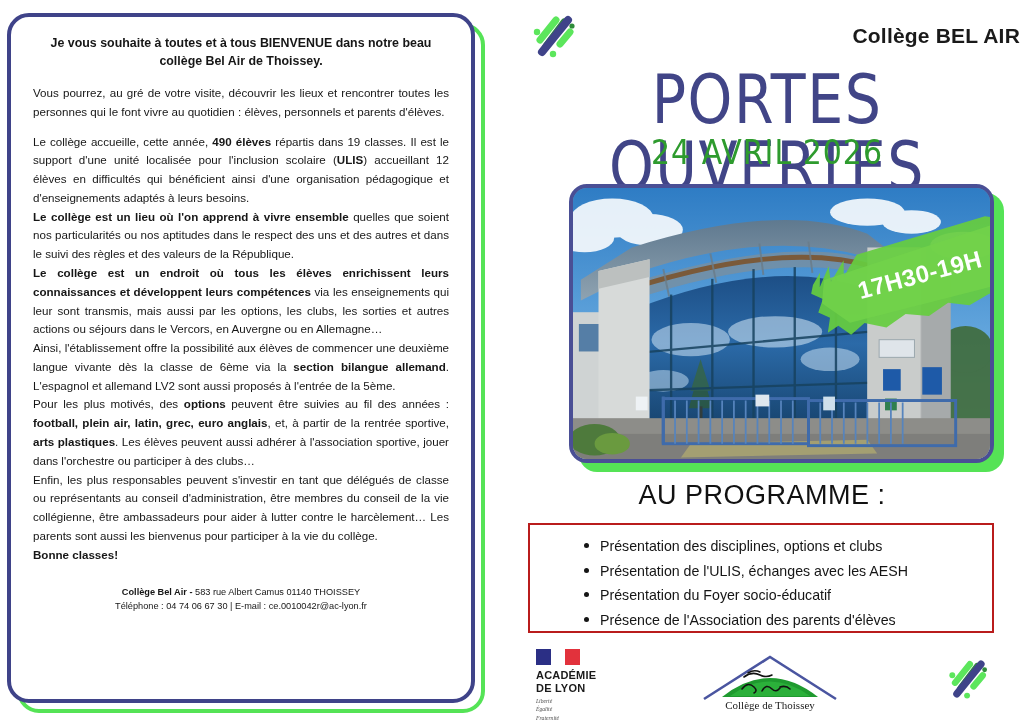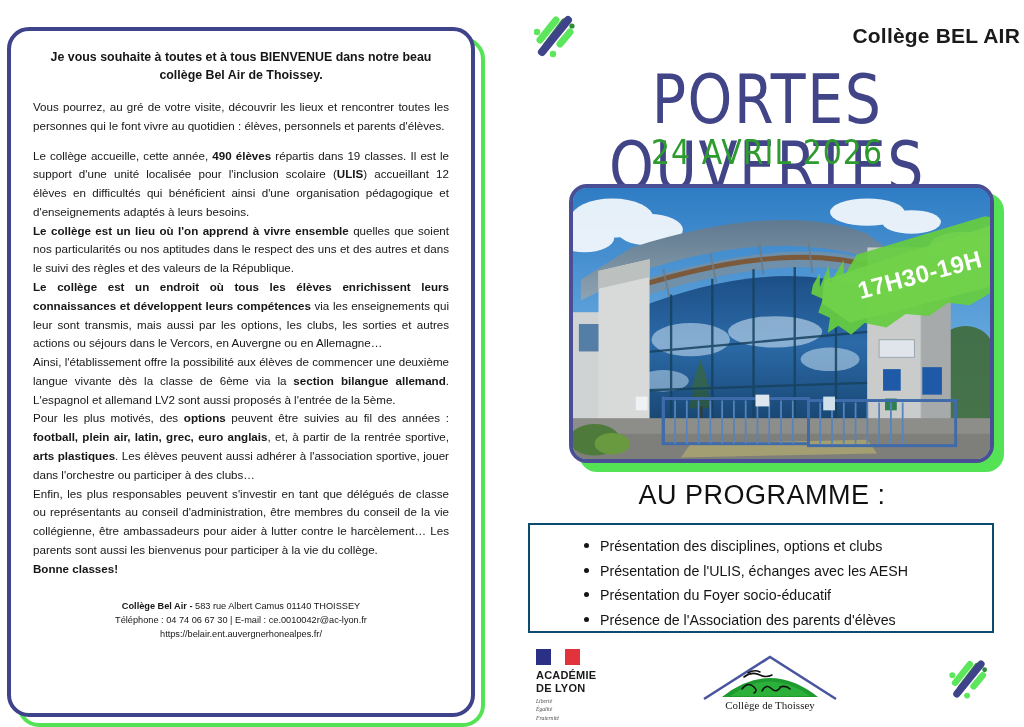--- a/index.html
+++ b/index.html
@@ -7,21 +7,21 @@
     width:1024px;height:727px;
     background:#ffffff;
     font-family:"Liberation Sans", sans-serif;
     overflow:hidden;
     position:relative;
   }
   .page{position:absolute;inset:0;}
 
   
   .left-panel{
-    position:absolute;left:7px;top:27px;width:478px;height:612px;
+    position:absolute;left:7px;top:13px;width:478px;height:612px;
   }
   .left-shadow{
     position:absolute;left:10px;top:10px;width:468px;height:690px;
     border:4px solid #55e356;border-radius:22px;background:#ffffff;
     box-sizing:border-box;
   }
   .left-card{
     position:absolute;left:0;top:0;width:468px;height:690px;
     border:4px solid #3f4389;border-radius:22px;background:#ffffff;
     box-sizing:border-box;
@@ -96,21 +96,21 @@
     color:#ffffff;font-size:24px;font-weight:bold;letter-spacing:.5px;
   }
 
   
   .prog-title{
     position:absolute;left:12px;top:480px;width:500px;text-align:center;
     font-size:27px;color:#111111;letter-spacing:.5px;
   }
   .prog-box{
     position:absolute;left:28px;top:523px;width:466px;height:110px;
-    border:2px solid #0c4a6e;background:#ffffff;box-sizing:border-box;
+    border:2px solid #b91c1c;background:#ffffff;box-sizing:border-box;
     padding:9px 10px 9px 54px;
   }
   .prog-box ul{margin:0;padding:0;list-style:none;}
   .prog-box li{
     position:relative;font-size:14.2px;line-height:1.74;color:#151515;
     padding-left:16px;
   }
   .prog-box li:before{
     content:"";position:absolute;left:0;top:9px;width:5px;height:5px;
     background:#151515;border-radius:50%;
@@ -162,21 +162,20 @@
         <p><span>Pour les plus motivés, des </span><b>options</b><span> peuvent être suivies au fil des années : </span><b>football, plein air, latin, grec, euro anglais</b><span>, et, à partir de la rentrée sportive, </span><b>arts plastiques</b><span>. Les élèves peuvent aussi adhérer à l'association sportive, jouer dans l'orchestre ou participer à des clubs…</span></p>
 
         <p>Enfin, les plus responsables peuvent s'investir en tant que délégués de classe ou représentants au conseil d'administration, être membres du conseil de la vie collégienne, être ambassadeurs pour aider à lutter contre le harcèlement… Les parents sont aussi les bienvenus pour participer à la vie du collège.</p>
 
         <p><b>Bonne classes!</b></p>
 
 
         <div class="contact">
           <div><b>Collège Bel Air - </b><span>583 rue Albert Camus 01140 THOISSEY</span></div>
           <div>Téléphone : 04 74 06 67 30 | E-mail : ce.0010042r@ac-lyon.fr</div>
-          <div>https://belair.ent.auvergnerhonealpes.fr/</div>
         </div>
 
       </div>
     </div>
   </div>
 
   <div class="right-panel">
 
     <div class="stripes-logo" style="left:28px;top:10px;">
       <svg width="52" height="52" viewBox="0 0 52 52">

